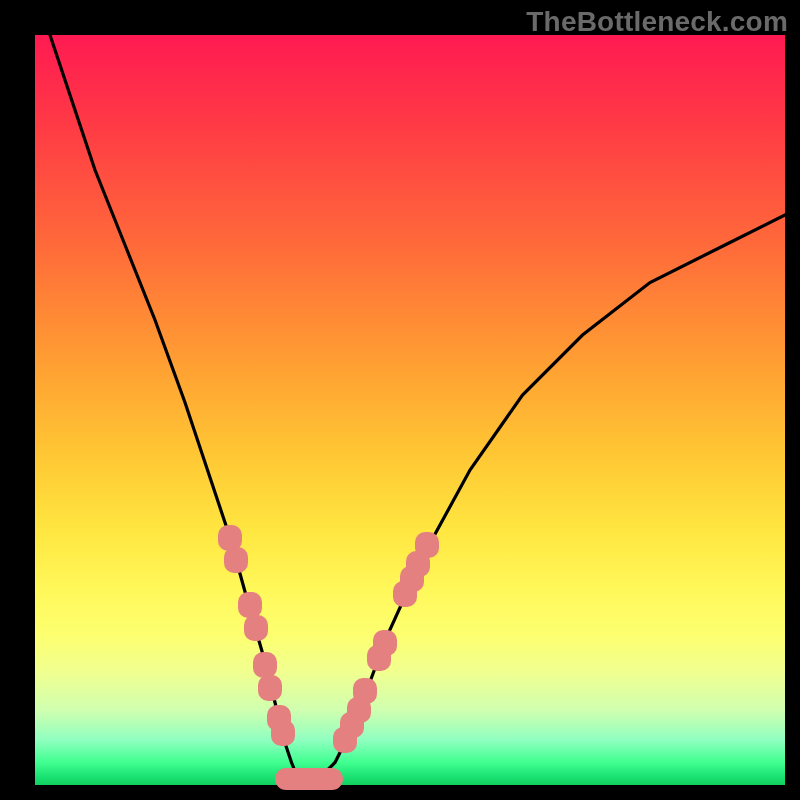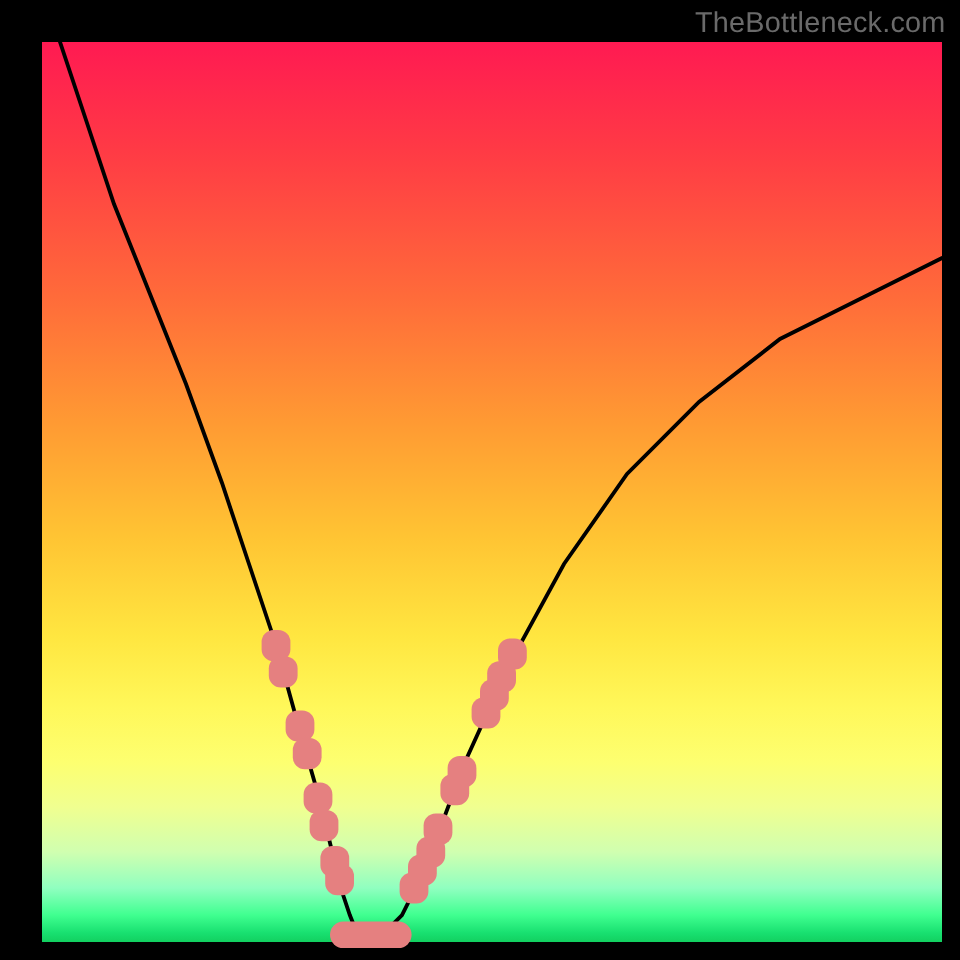--- a/index.html
+++ b/index.html
@@ -47,22 +47,22 @@
     top: 0;
     width: 750px;
     height: 750px;
     pointer-events: none;
   }
   .watermark {
     position: absolute;
     top: 6px;
     right: 12px;
     color: #6a6a6a;
-    font-size: 24px;
-    font-weight: 400;
+    font-size: 28px;
+    font-weight: 700;
     letter-spacing: 0.2px;
   }
   .marker {
     position: absolute;
     width: 24px;
     height: 26px;
     border-radius: 10px;
     background: #e58080;
   }
   .marker.wide {

